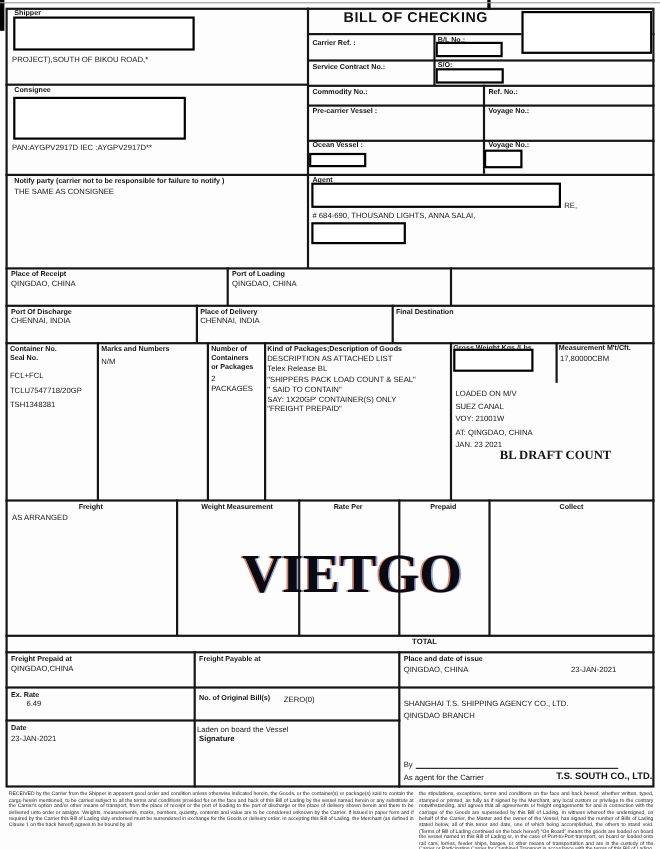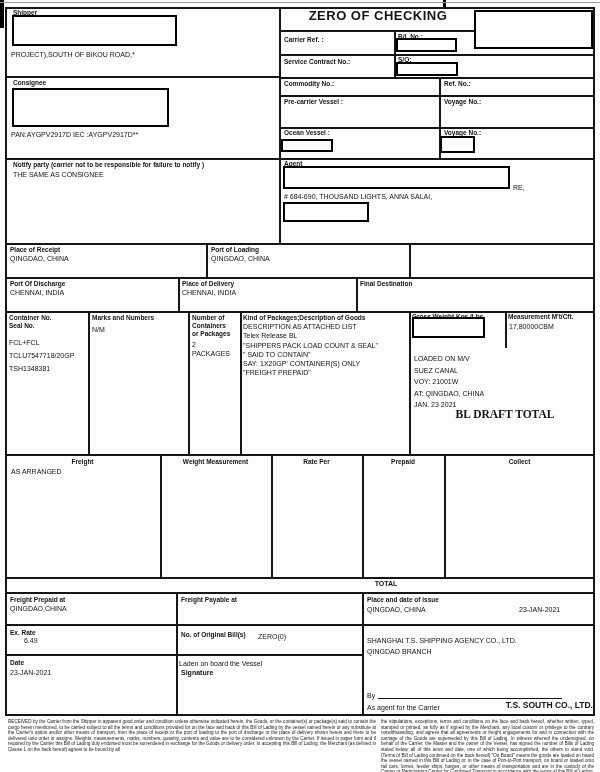--- a/index.html
+++ b/index.html
@@ -60,21 +60,21 @@
   <div class="line" style="left:271px;top:454px;width:2px;height:124px;"></div>
   <div class="line" style="left:362px;top:454px;width:2px;height:124px;"></div>
   <div class="line" style="left:444px;top:454px;width:2px;height:124px;"></div>
   <div class="line" style="left:5px;top:577px;width:590px;height:2px;"></div>
   <div class="line" style="left:5px;top:592px;width:590px;height:2px;"></div>
   <div class="line" style="left:176px;top:592px;width:2px;height:124px;"></div>
   <div class="line" style="left:362px;top:592px;width:2px;height:124px;"></div>
   <div class="line" style="left:5px;top:624px;width:590px;height:2px;"></div>
   <div class="line" style="left:5px;top:654px;width:359px;height:2px;"></div>
 
-  <div id="title">ZERO OF CHECKING</div>
+  <div id="title">BILL OF CHECKING</div>
 
   <div class="lbl" style="left:13px;top:9px;">Shipper</div>
   <div class="redact" style="left:12px;top:15px;width:165px;height:31px;"></div>
   <div class="val" style="left:11px;top:50px;">PROJECT),SOUTH OF BIKOU ROAD,*</div>
 
   <div class="lbl" style="left:13px;top:79px;">Consignee</div>
   <div class="redact" style="left:12px;top:88px;width:157px;height:39px;"></div>
   <div class="val" style="left:11px;top:130px;">PAN:AYGPV2917D IEC :AYGPV2917D**</div>
 
   <div class="lbl" style="left:13px;top:161px;">Notify party (carrier not to be responsible for failure to notify )</div>
@@ -134,28 +134,29 @@
 "FREIGHT PREPAID"</div>
   <div class="lbl" style="left:412px;top:313px;">Gross Weight Kgs./Lbs.</div>
   <div class="redact" style="left:412px;top:317px;width:73px;height:21px;"></div>
   <div class="lbl" style="left:508px;top:313px;">Measurement M't/Cft.</div>
   <div class="val" style="left:509px;top:322px;">17,80000CBM</div>
   <div class="val pre" style="left:414px;top:353px;line-height:11.5px;">LOADED ON M/V
 SUEZ CANAL
 VOY: 21001W
 AT: QINGDAO, CHINA
 JAN. 23 2021</div>
-  <div id="draft">BL DRAFT TOTAL</div>
+  <div id="draft">BL DRAFT COUNT</div>
 
   <div class="lbl ctr" style="left:5px;top:458px;width:155px;">Freight</div>
   <div class="val" style="left:11px;top:467px;">AS ARRANGED</div>
   <div class="lbl ctr" style="left:160px;top:458px;width:111px;">Weight Measurement</div>
   <div class="lbl ctr" style="left:271px;top:458px;width:91px;">Rate Per</div>
   <div class="lbl ctr" style="left:362px;top:458px;width:82px;">Prepaid</div>
   <div class="lbl ctr" style="left:444px;top:458px;width:151px;">Collect</div>
+  <div id="vietgo">VIETGO</div>
   <div class="lbl ctr" style="left:176px;top:580px;width:420px;font-size:7px;">TOTAL</div>
 
   <div class="lbl" style="left:10px;top:596px;">Freight Prepaid at</div>
   <div class="val" style="left:10px;top:604px;">QINGDAO,CHINA</div>
   <div class="lbl" style="left:181px;top:596px;">Freight Payable at</div>
   <div class="lbl" style="left:367px;top:596px;">Place and date of issue</div>
   <div class="val" style="left:367px;top:605px;">QINGDAO, CHINA</div>
   <div class="val" style="left:519px;top:605px;">23-JAN-2021</div>
 
   <div class="lbl" style="left:10px;top:629px;">Ex. Rate</div>

